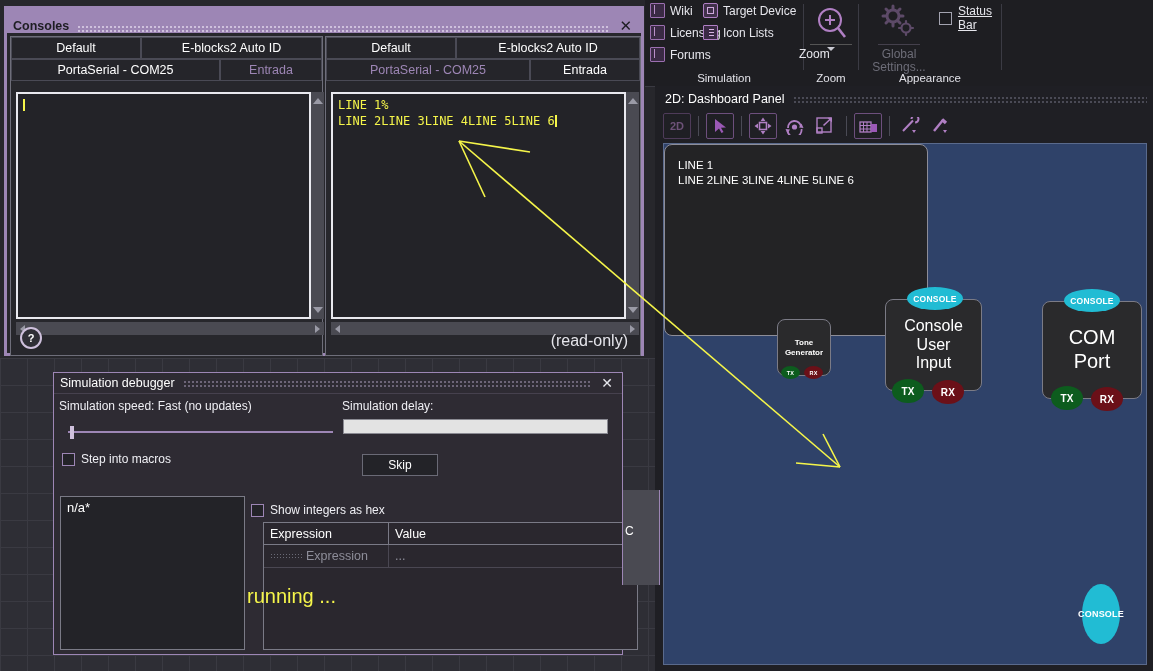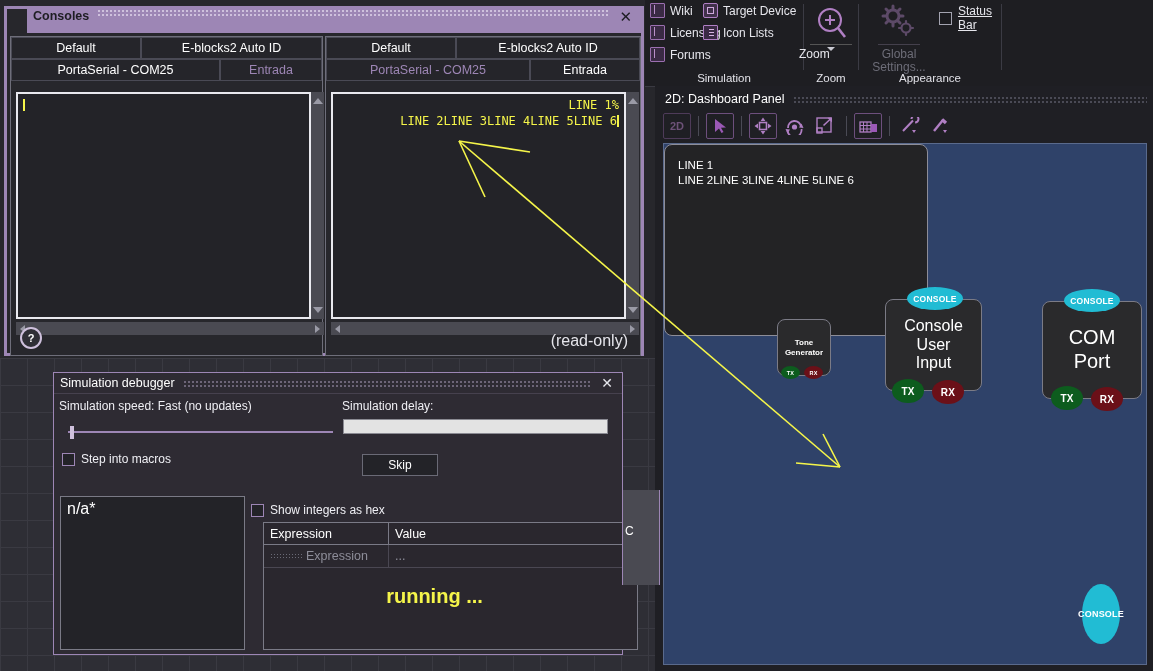--- a/index.html
+++ b/index.html
@@ -113,21 +113,21 @@
     position:absolute;left:14px;top:14px;font-size:11.5px;color:#fff;line-height:15px;white-space:nowrap;
   }
 
   
   #consoles-win{
     left:4px;top:6px;width:640px;height:350px;
     background:#27272c;border:3px solid #9d86b5;box-sizing:border-box;
   }
   #consoles-title{
     position:absolute;left:0;top:0;right:0;height:24px;background:#9d86b5;
-    display:flex;align-items:flex-start;padding:0 6px;box-sizing:border-box;gap:8px;margin-left:20px;
+    display:flex;align-items:flex-end;padding:0 6px;box-sizing:border-box;gap:8px;
   }
   #consoles-title .t{font-size:12.5px;color:#1d1d22;font-weight:bold;}
   #consoles-title .dots{
     flex:1;height:8px;
     background-image:radial-gradient(#cfc1dd 0.9px,transparent 1px);
     background-size:4px 4px;
   }
   #consoles-title .x{font-size:15px;color:#1d1d22;cursor:default;line-height:1;padding:0 3px;}
 
   .console-pane{position:absolute;top:27px;height:320px;background:#27272c;border:1px solid #6e6e7a;box-sizing:border-box;}
@@ -196,42 +196,42 @@
   .mini-cb .box{width:11px;height:11px;border:1px solid #9d86b5;background:#232328;flex:0 0 11px;}
 
   #macro-panel{
     position:absolute;left:60px;top:496px;width:185px;height:154px;
     background:#232328;border:1px solid #7a7a86;box-sizing:border-box;
   }
   #macro-panel .hdr{
     height:22px;border-bottom:1px solid #7a7a86;display:flex;align-items:center;padding-left:6px;
     font-size:12.5px;color:#ffffff;
   }
-  #macro-panel .row{padding:3px 0 0 6px;font-size:16px;color:#ffffff;}
+  #macro-panel .row{padding:3px 0 0 6px;font-size:13px;color:#ffffff;}
 
   #expr-table{
     position:absolute;left:247px;top:522px;width:375px;height:128px;
     border:1px solid #7a7a86;box-sizing:border-box;background:#2a272e;margin-left:16px;
   }
   #expr-table .hdr{display:flex;height:21px;border-bottom:1px solid #7a7a86;}
   #expr-table .hdr div{
     display:flex;align-items:center;padding-left:6px;font-size:12.5px;color:#ffffff;box-sizing:border-box;
   }
   #expr-table .hdr .c1{width:125px;border-right:1px solid #7a7a86;}
   #expr-table .hdr .c2{flex:1;}
   #expr-table .row{display:flex;height:22px;border-bottom:1px solid #4a4752;}
   #expr-table .row div{
     display:flex;align-items:center;padding-left:6px;font-size:12.5px;color:#8d8d99;box-sizing:border-box;
   }
   #expr-table .row .c1{width:125px;border-right:1px solid #4a4752;gap:4px;}
   #expr-table .row .c2{flex:1;}
   .dotlead{width:32px;height:6px;background-image:radial-gradient(#6a6a76 0.8px,transparent 0.9px);background-size:3px 3px;}
   #running-txt{
-    position:absolute;left:247px;top:585px;width:375px;text-align:center;
-    font-size:20px;font-weight:bold;color:#f5f54a;
+    position:absolute;left:247px;top:585px;width:375px;
+    font-size:20px;font-weight:normal;color:#f5f54a;
   }
   #right-clip{
     position:absolute;left:622px;top:490px;width:38px;height:95px;
     background:#4a4a52;border-left:1px solid #9d86b5;border-right:1px solid #9d86b5;box-sizing:border-box;
   }
   #clip-txt{position:absolute;left:625px;top:524px;font-size:12px;color:#ffffff;}
 
   
   #arrows{left:0;top:0;width:1153px;height:671px;pointer-events:none;}
 </style>
@@ -473,21 +473,21 @@
 
   <div class="console-pane" style="left:318px;width:316px;">
     <div class="tabrow" style="top:0;">
       <div class="tab" style="width:130px;">Default</div>
       <div class="tab" style="width:184px;">E-blocks2 Auto ID</div>
     </div>
     <div class="tabrow" style="top:22px;">
       <div class="tab inactive" style="width:204px;">PortaSerial - COM25</div>
       <div class="tab" style="width:110px;">Entrada</div>
     </div>
-    <div class="termbox" style="left:5px;top:55px;width:295px;height:227px;text-align:right;">
+    <div class="termbox" style="left:5px;top:55px;width:295px;height:227px;">
       <div>LINE 1%</div>
       <div><span>LINE 2LINE 3LINE 4LINE 5LINE 6</span><span class="caret-blk"></span></div>
     </div>
     <div class="vscroll" style="left:300px;top:55px;width:13px;height:227px;">
       <span class="arw" style="top:6px;border-bottom:6px solid #9a9aa6;"></span>
       <span class="arw" style="bottom:6px;border-top:6px solid #9a9aa6;"></span>
     </div>
     <div class="hscroll" style="left:5px;top:285px;width:308px;">
       <span class="arwl" style="left:4px;border-right:5px solid #9a9aa6;"></span>
       <span class="arwr" style="right:4px;border-left:5px solid #9a9aa6;"></span>

